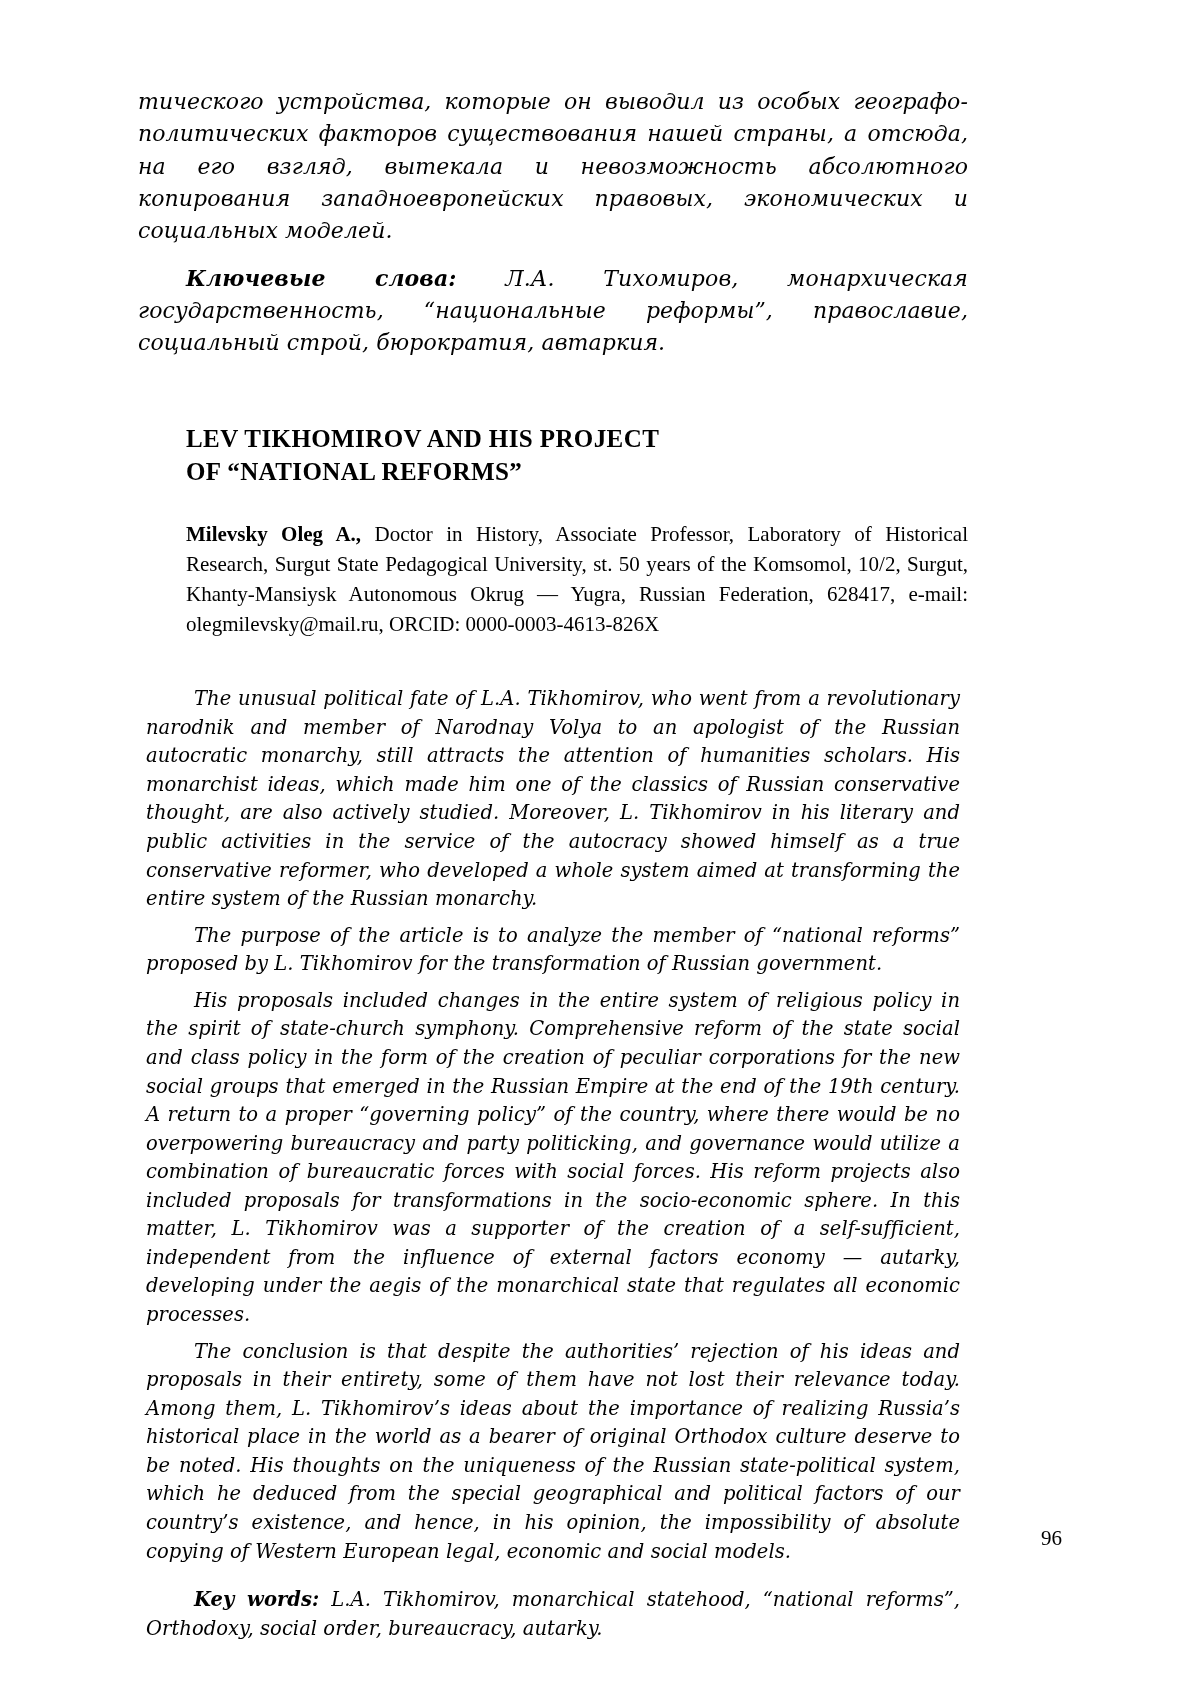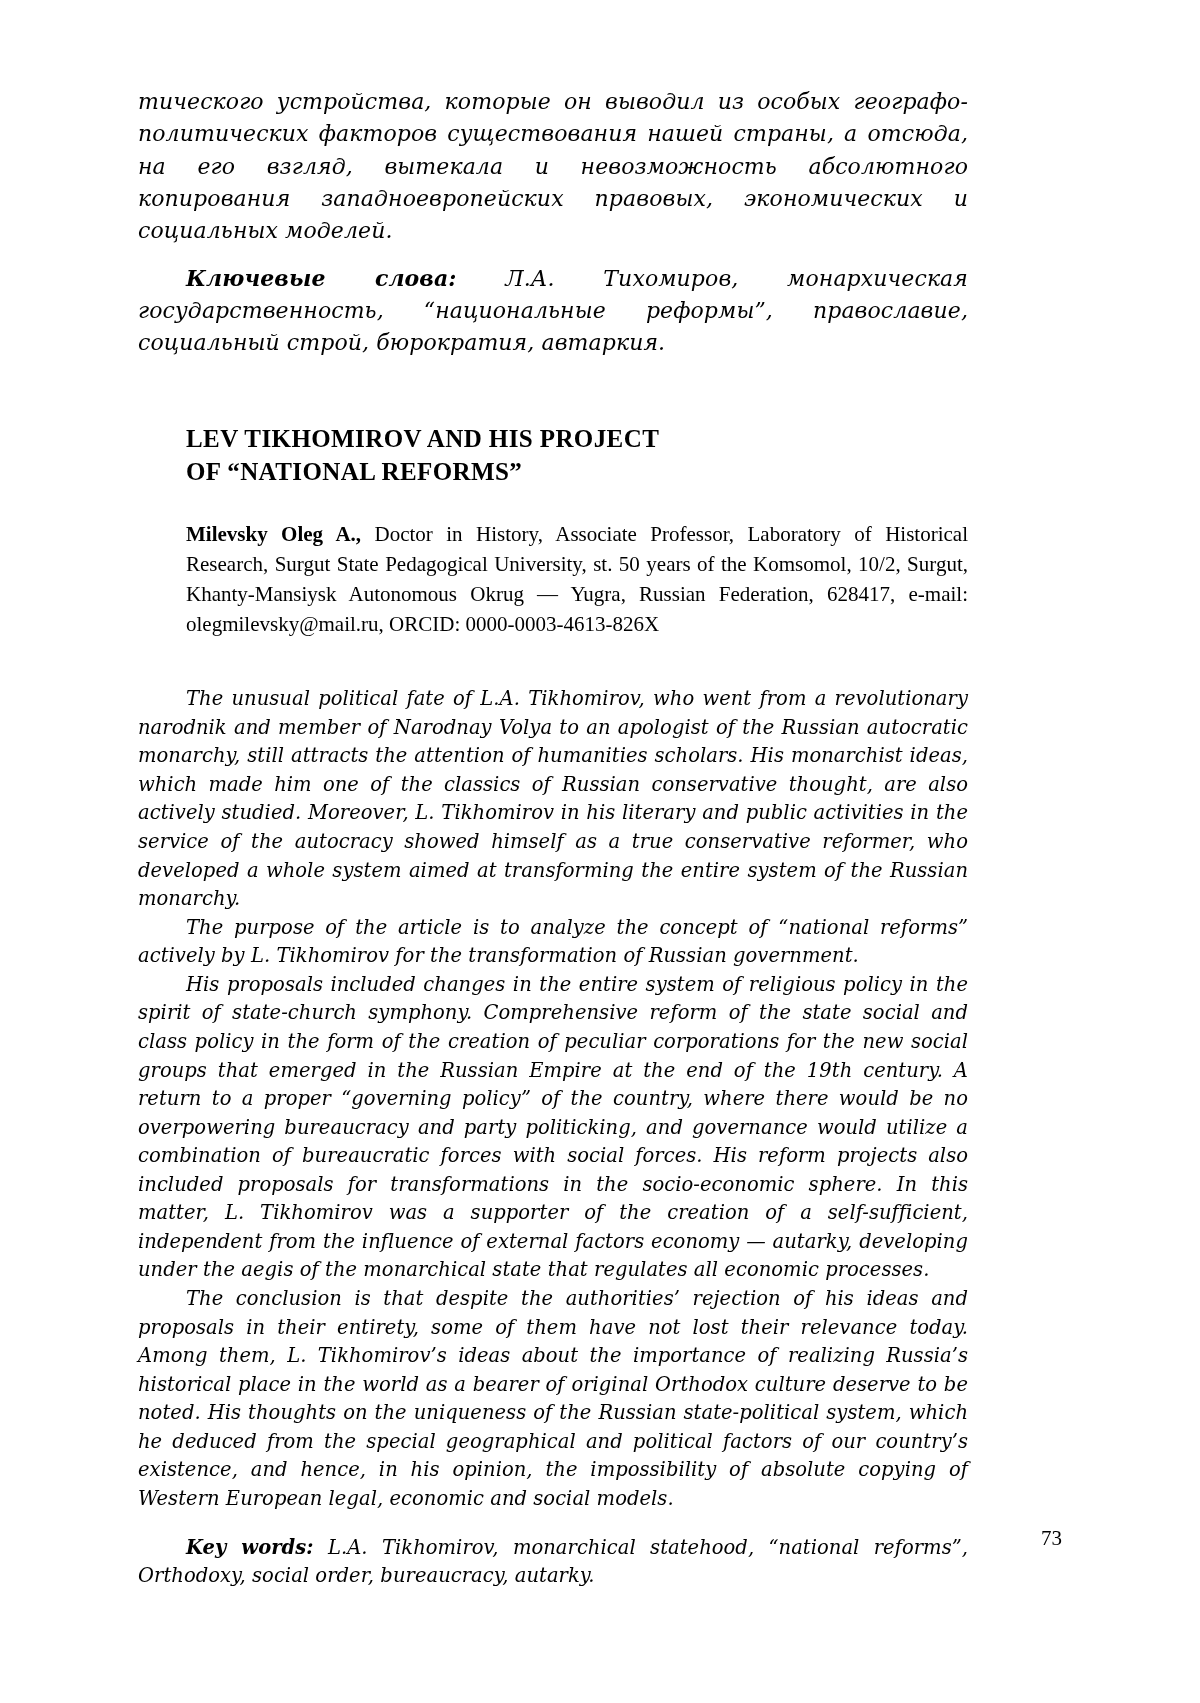--- a/index.html
+++ b/index.html
@@ -66,21 +66,21 @@
   }
   .abstract {
     margin-top: 46px;
   }
   .en-para {
     font-family: "DejaVu Serif", serif;
     font-style: italic;
     font-size: 19.5px;
     line-height: 1.465;
     text-align: justify;
-    margin: 0;
+    margin: 8px;
     text-indent: 48px;
     letter-spacing: 0.05px;
   }
   .kw-en {
     margin-top: 20px;
   }
   .kw-en .en-para {
     text-indent: 48px;
   }
   .page-number {
@@ -107,24 +107,24 @@
     <div class="title-line">LEV TIKHOMIROV AND HIS PROJECT</div>
     <div class="title-line">OF “NATIONAL REFORMS”</div>
   </div>
 
   <div class="author-block">
     <span class="author-name">Milevsky Oleg A.,</span><span> Doctor in History, Associate Professor, Laboratory of Historical Research, Surgut State Pedagogical University, st. 50 years of the Komsomol, 10/2, Surgut, Khanty-Mansiysk Autonomous Okrug — Yugra, Russian Federation, 628417, e-mail: olegmilevsky@mail.ru, ORCID: 0000-0003-4613-826X</span>
   </div>
 
   <div class="abstract">
     <p class="en-para">The unusual political fate of L.A. Tikhomirov, who went from a revolutionary narodnik and member of Narodnay Volya to an apologist of the Russian autocratic monarchy, still attracts the attention of humanities scholars. His monarchist ideas, which made him one of the classics of Russian conservative thought, are also actively studied. Moreover, L. Tikhomirov in his literary and public activities in the service of the autocracy showed himself as a true conservative reformer, who developed a whole system aimed at transforming the entire system of the Russian monarchy.</p>
-    <p class="en-para">The purpose of the article is to analyze the concept of “national reforms” actively by L. Tikhomirov for the transformation of Russian government.</p>
+    <p class="en-para">The purpose of the article is to analyze the member of “national reforms” proposed by L. Tikhomirov for the transformation of Russian government.</p>
     <p class="en-para">His proposals included changes in the entire system of religious policy in the spirit of state-church symphony. Comprehensive reform of the state social and class policy in the form of the creation of peculiar corporations for the new social groups that emerged in the Russian Empire at the end of the 19th century. A return to a proper “governing policy” of the country, where there would be no overpowering bureaucracy and party politicking, and governance would utilize a combination of bureaucratic forces with social forces. His reform projects also included proposals for transformations in the socio-economic sphere. In this matter, L. Tikhomirov was a supporter of the creation of a self-sufficient, independent from the influence of external factors economy — autarky, developing under the aegis of the monarchical state that regulates all economic processes.</p>
     <p class="en-para">The conclusion is that despite the authorities’ rejection of his ideas and proposals in their entirety, some of them have not lost their relevance today. Among them, L. Tikhomirov’s ideas about the importance of realizing Russia’s historical place in the world as a bearer of original Orthodox culture deserve to be noted. His thoughts on the uniqueness of the Russian state-political system, which he deduced from the special geographical and political factors of our country’s existence, and hence, in his opinion, the impossibility of absolute copying of Western European legal, economic and social models.</p>
   </div>
 
   <div class="kw-en">
     <p class="en-para"><span class="kw-label-en">Key words:</span><span> L.A. Tikhomirov, monarchical statehood, “national reforms”, Orthodoxy, social order, bureaucracy, autarky.</span></p>
   </div>
 
 </div>
 
-<div class="page-number">73</div>
+<div class="page-number">96</div>
 
 </body></html>

